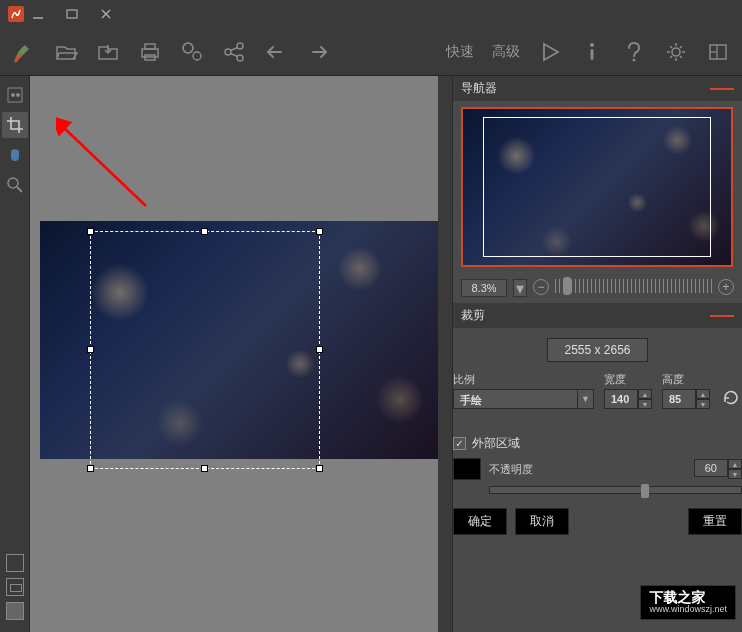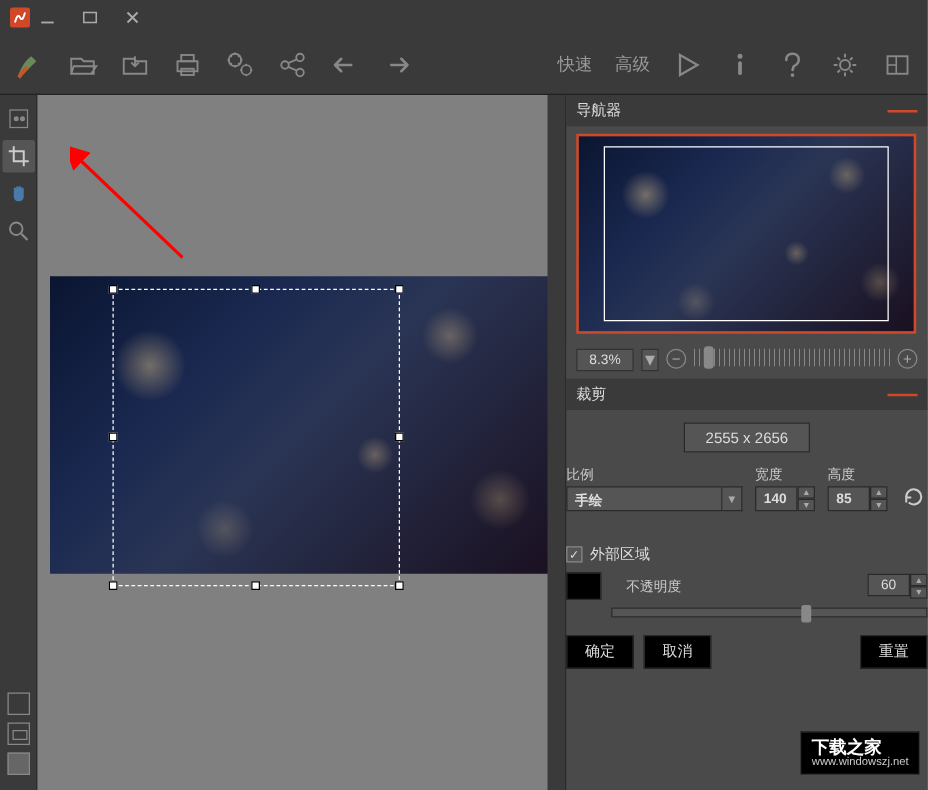--- a/index.html
+++ b/index.html
@@ -67,21 +67,21 @@
 .dd { display: flex; }
 .dd input, .dd .val { background: #555; border: 1px solid #2a2a2a; color: #ddd; font-size: 11px; padding: 3px 6px; height: 20px; font-weight: bold; }
 .dd .ddbtn { width: 16px; height: 20px; background: #555; border: 1px solid #2a2a2a; border-left: none; display: flex; align-items: center; justify-content: center; color: #aaa; cursor: pointer; font-size: 9px; }
 .spinbtns { display: flex; flex-direction: column; }
 .spinbtns .sb { width: 14px; height: 10px; background: #555; border: 1px solid #2a2a2a; display: flex; align-items: center; justify-content: center; color: #aaa; font-size: 7px; cursor: pointer; }
 .refresh-btn { width: 22px; height: 22px; display: flex; align-items: center; justify-content: center; cursor: pointer; color: #ccc; margin-left: auto; }
 
 .chkrow { display: flex; align-items: center; gap: 6px; margin: 8px 0 6px; }
 .chk { width: 13px; height: 13px; border: 1px solid #888; background: #555; display: flex; align-items: center; justify-content: center; color: #ddd; font-size: 10px; cursor: pointer; }
 
-.opacityrow { display: flex; align-items: center; gap: 20px; margin-bottom: 6px; }
+.opacityrow { display: flex; align-items: center; gap: 8px; margin-bottom: 6px; }
 .swatch { width: 28px; height: 22px; background: #000; border: 1px solid #2a2a2a; }
 .oplabel { font-size: 11px; color: #ccc; }
 .opval { margin-left: auto; display: flex; }
 .opval .v { background: #555; border: 1px solid #2a2a2a; color: #ddd; font-size: 11px; padding: 2px 10px; height: 18px; min-width: 32px; text-align: center; }
 .opslider { height: 8px; background: #555; border: 1px solid #2a2a2a; position: relative; margin-bottom: 14px; margin-left: 36px; }
 .opslider .t { position: absolute; left: 60%; top: -3px; width: 8px; height: 14px; background: #888; border-radius: 2px; }
 
 .btnrow { display: flex; gap: 8px; }
 .pbtn { background: #000000; border: 1px solid #2a2a2a; color: #ddd; font-size: 12px; padding: 4px 14px; cursor: pointer; }
 .btnrow .right { margin-left: auto; }

